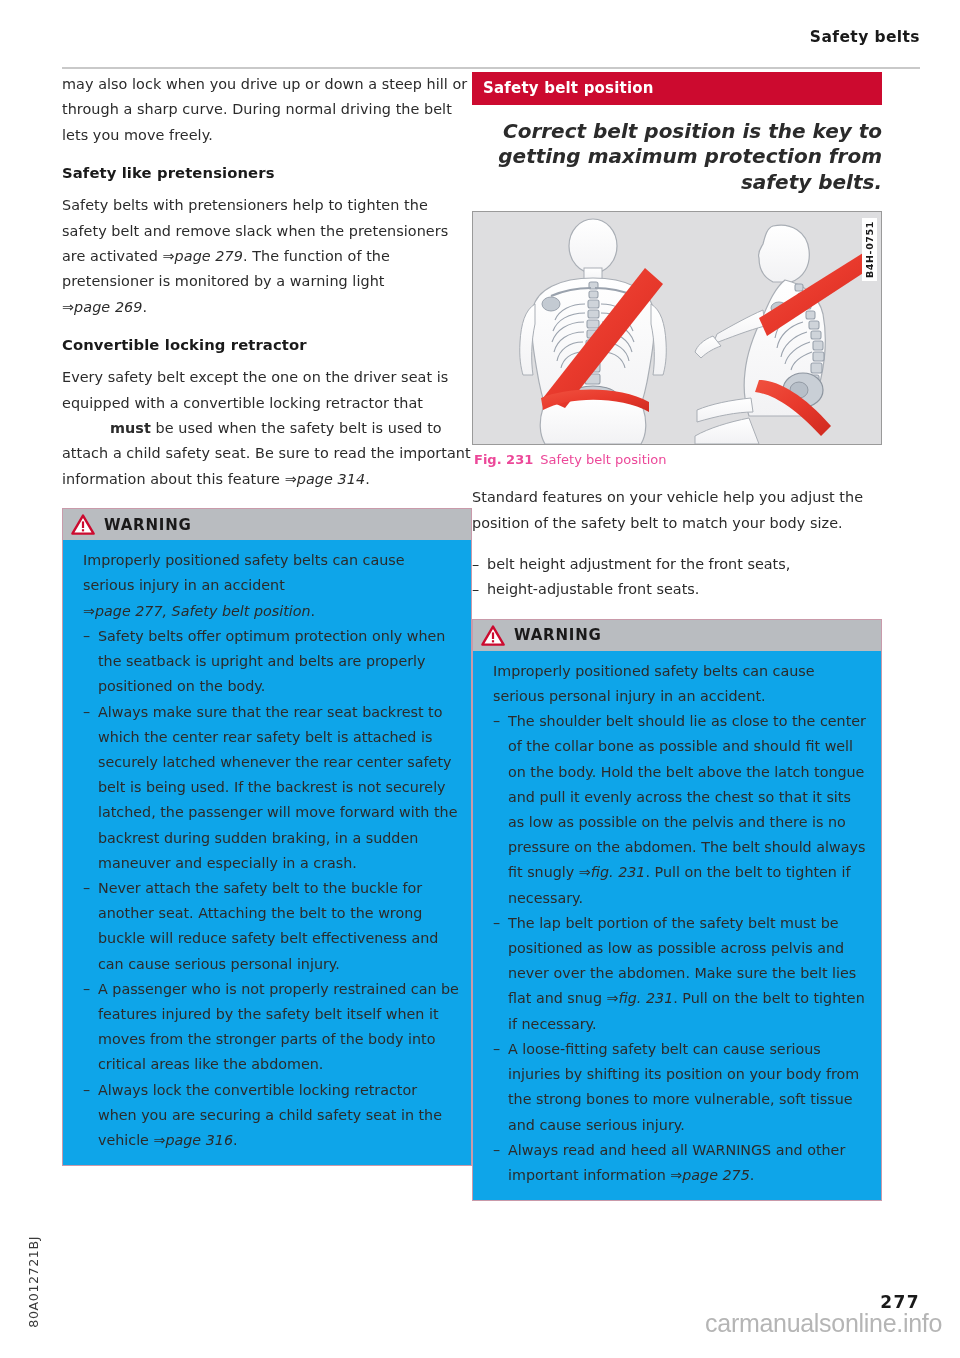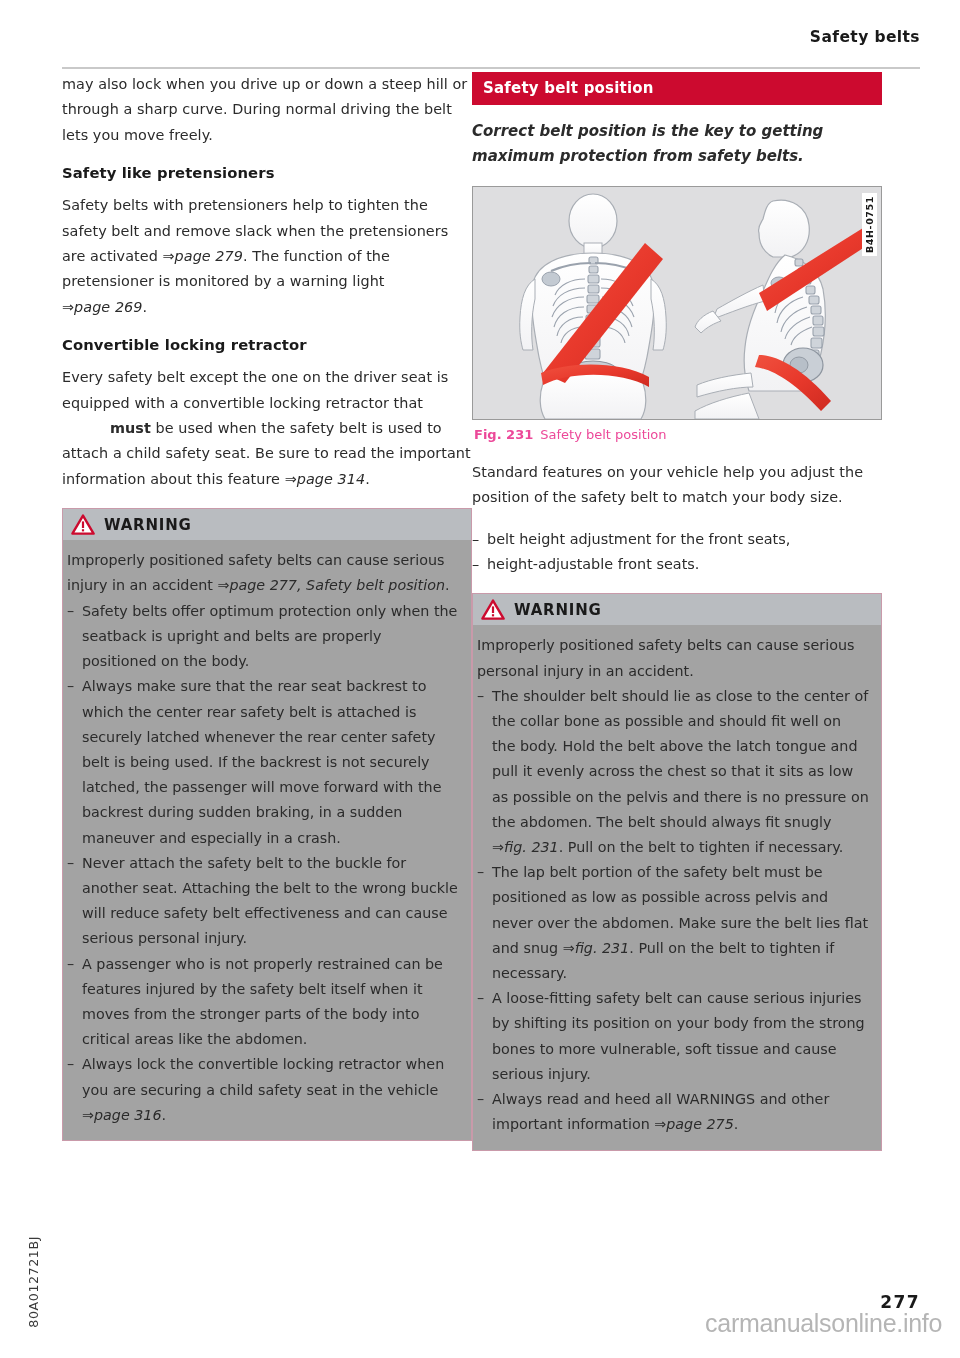--- a/index.html
+++ b/index.html
@@ -70,26 +70,27 @@
   .section-bar {
     background: #cc0a2f;
     color: #ffffff;
     font-size: 15px;
     font-weight: bold;
     padding: 7px 11px 8px 11px;
     letter-spacing: .2px;
     margin-bottom: 14px;
   }
   .lead-italic {
-    font-size: 15px;
+    font-size: 20px;
     line-height: 25.4px;
     font-style: italic;
     font-weight: 600;
     color: #2b2b2b;
     margin: 0 0 16px 0;
+    text-align: right;
   }
 
   
   .figure {
     border: 1px solid #9a9a9a;
     background: linear-gradient(180deg,#e3e3e5 0%, #dcdcde 55%, #d2d2d4 100%);
     width: 410px;
     height: 234px;
     position: relative;
     overflow: hidden;
@@ -111,39 +112,39 @@
     font-size: 13px;
     color: #ec4899;
     padding: 7px 0 0 2px;
     margin-bottom: 18px;
   }
   .fig-caption .fig-num { font-weight: bold; margin-right: 7px; }
 
   
   .warning-box {
     border: 1px solid #c99aaa;
-    background: #a3a3a3;
+    background: #0ea5e9;
     margin: 6px 0 10px 0;
   }
   .warning-head {
     background: #b9bcc0;
     display: flex;
     align-items: center;
     padding: 5px 8px 5px 8px;
     gap: 9px;
   }
   .warning-head .w-label {
     font-size: 15px;
     font-weight: bold;
     letter-spacing: .8px;
     color: #1a1a1a;
   }
   .warn-tri { display: block; }
   .warning-body {
-    padding: 8px 12px 12px 4px;
+    padding: 8px 12px 12px 20px;
     font-size: 14.3px;
     line-height: 25.2px;
     color: #2b2b2b;
   }
   .warning-body p { margin: 0; }
   .w-list { list-style: none; margin: 0; padding: 0; }
   .w-list li {
     position: relative;
     padding-left: 15px;
   }

